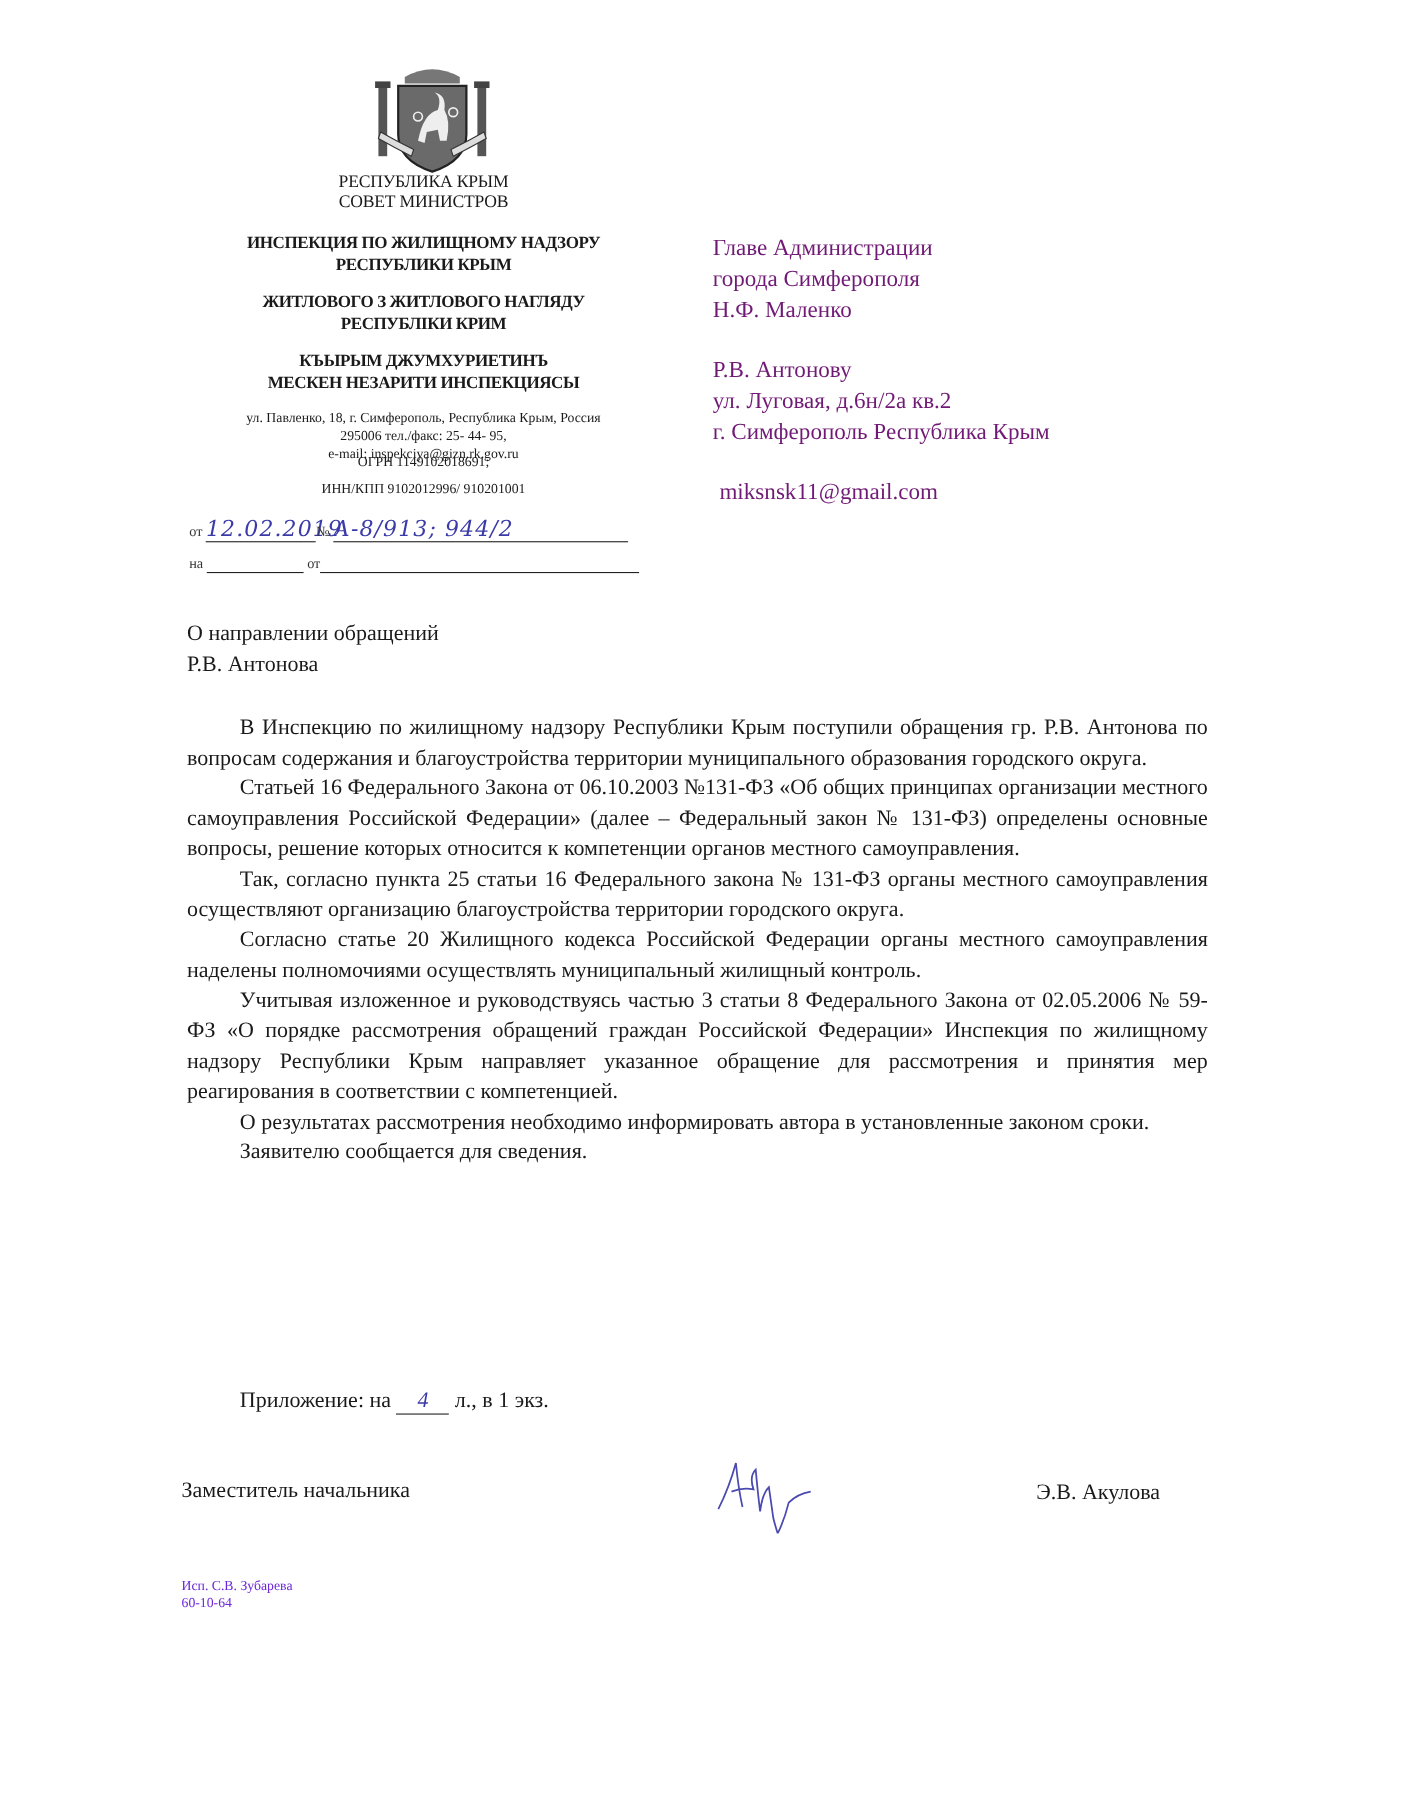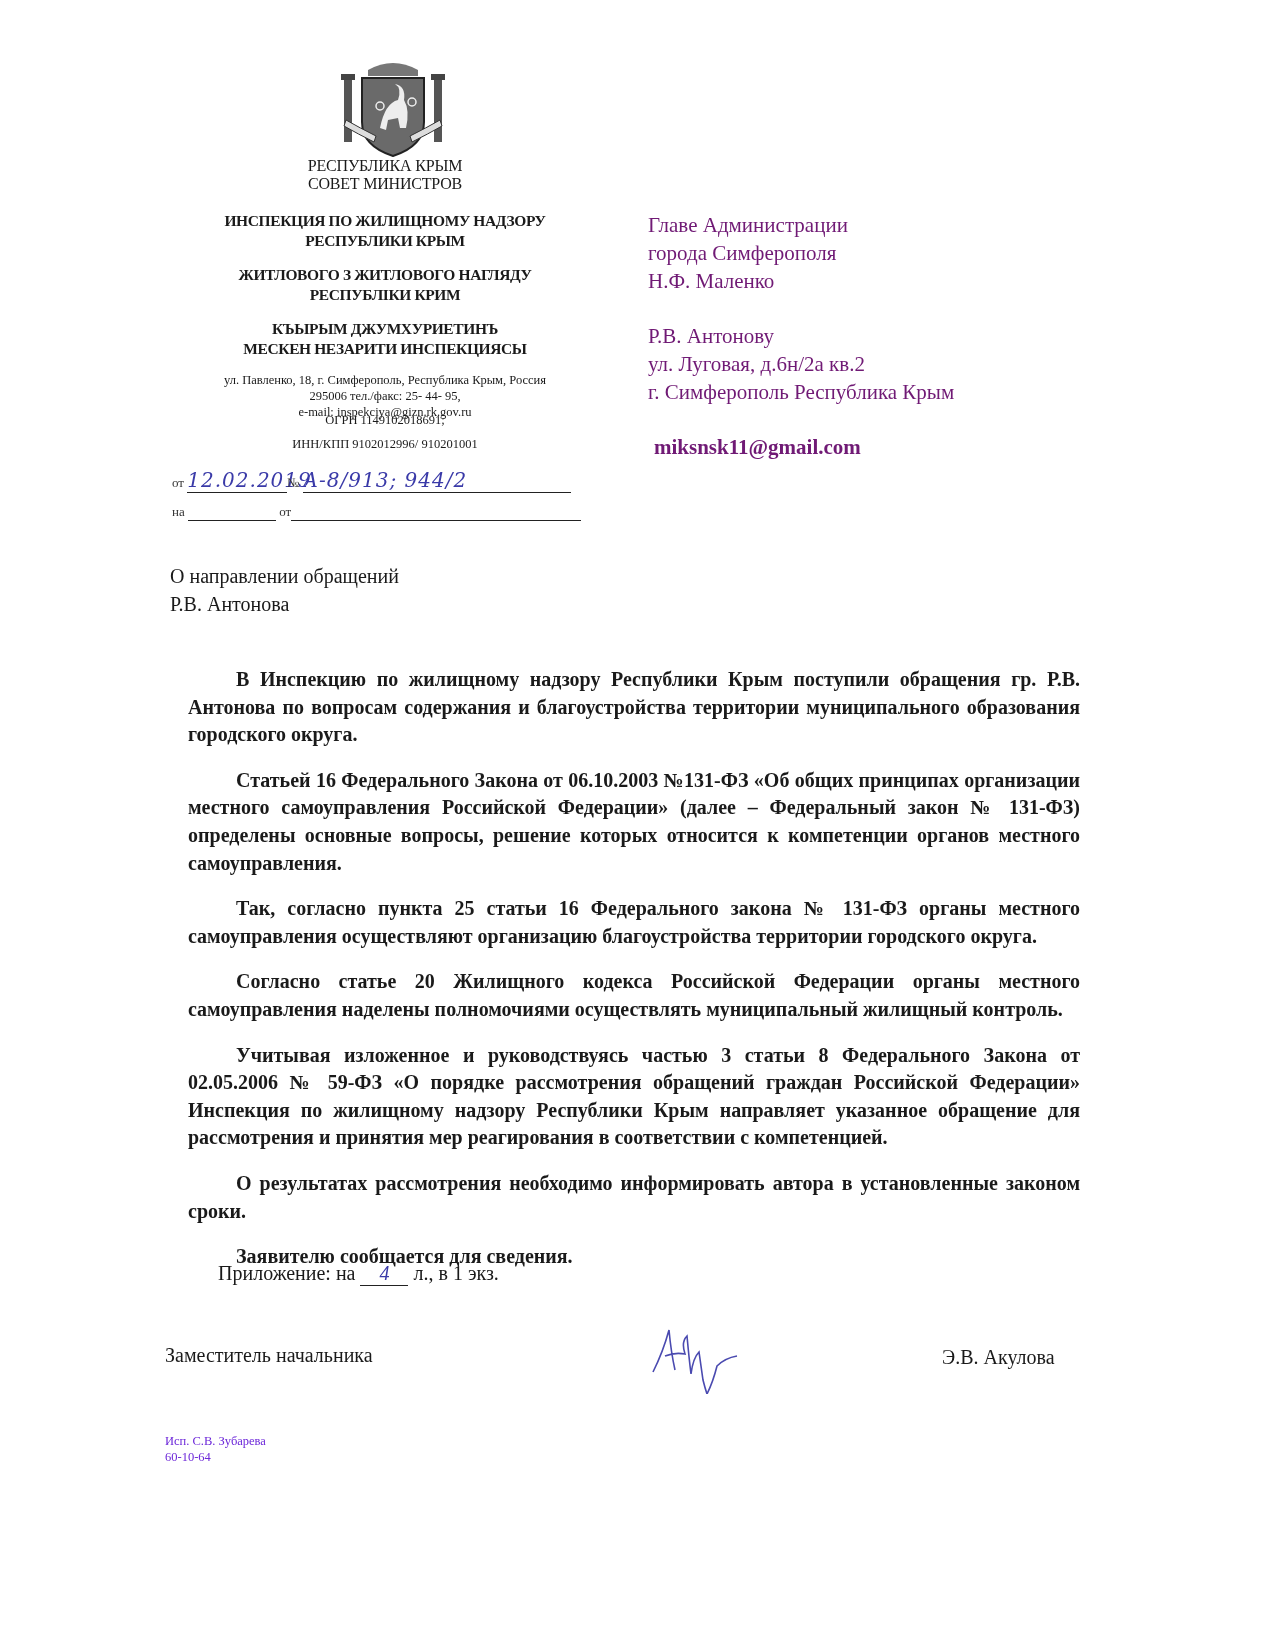--- a/index.html
+++ b/index.html
@@ -12,21 +12,21 @@
     .lh-bold { font-weight: bold; font-size: 15.5px; line-height: 21px; letter-spacing: -0.4px; }
     .lh-small { font-size: 12.5px; line-height: 16px; }
     .regline { font-size: 13px; color: #333; }
     .hand { color: #3a3aa8; font-family: "DejaVu Serif", serif; font-style: italic; font-size: 20px; letter-spacing: 1px; }
     .uline { border-bottom: 1px solid #222; display: inline-block; }
     
     .addr { left: 648px; font-size: 21px; line-height: 28px; color: #701a75; }
     
     .subject { left: 170px; top: 562px; font-size: 20px; line-height: 28px; }
     .body { left: 170px; top: 648px; width: 928px; font-size: 20px; line-height: 27.6px; text-align: justify; }
-    .body p { margin: 18px; text-indent: 48px; font-weight: bold; }
+    .body p { margin: 0; text-indent: 48px; }
     .annex { left: 218px; top: 1262px; font-size: 20px; }
     .annex .blank { display: inline-block; width: 48px; border-bottom: 1px solid #222; text-align: center; color: #3a3aa8; font-style: italic; }
     .sign-title { left: 165px; top: 1344px; font-size: 20px; }
     .sign-name { left: 942px; top: 1346px; font-size: 20px; }
     .signature { left: 645px; top: 1322px; width: 105px; height: 72px; }
     .executor { left: 165px; top: 1433px; font-size: 12.5px; line-height: 16px; color: #6d28d9; }
   </style>
 </head>
 <body>
 
@@ -76,21 +76,21 @@
 <div class="abs addr" style="top:211px;">
   <div>Главе Администрации</div>
   <div>города Симферополя</div>
   <div>Н.Ф. Маленко</div>
 </div>
 <div class="abs addr" style="top:322px;">
   <div>Р.В. Антонову</div>
   <div>ул. Луговая, д.6н/2а кв.2</div>
   <div>г. Симферополь Республика Крым</div>
 </div>
-<div class="abs addr" style="top:433px; left:654px;font-weight:bold;">miksnsk11@gmail.com</div>
+<div class="abs addr" style="top:433px; left:654px;">miksnsk11@gmail.com</div>
 
 <div class="abs subject">
   <div>О направлении обращений</div>
   <div>Р.В. Антонова</div>
 </div>
 
 <div class="abs body">
   <p>В Инспекцию по жилищному надзору Республики Крым поступили обращения гр. Р.В. Антонова по вопросам содержания и благоустройства территории муниципального образования городского округа.</p>
   <p>Статьей 16 Федерального Закона от 06.10.2003 №131-ФЗ «Об общих принципах организации местного самоуправления Российской Федерации» (далее – Федеральный закон № 131-ФЗ) определены основные вопросы, решение которых относится к компетенции органов местного самоуправления.</p>
   <p>Так, согласно пункта 25 статьи 16 Федерального закона № 131-ФЗ органы местного самоуправления осуществляют организацию благоустройства территории городского округа.</p>

